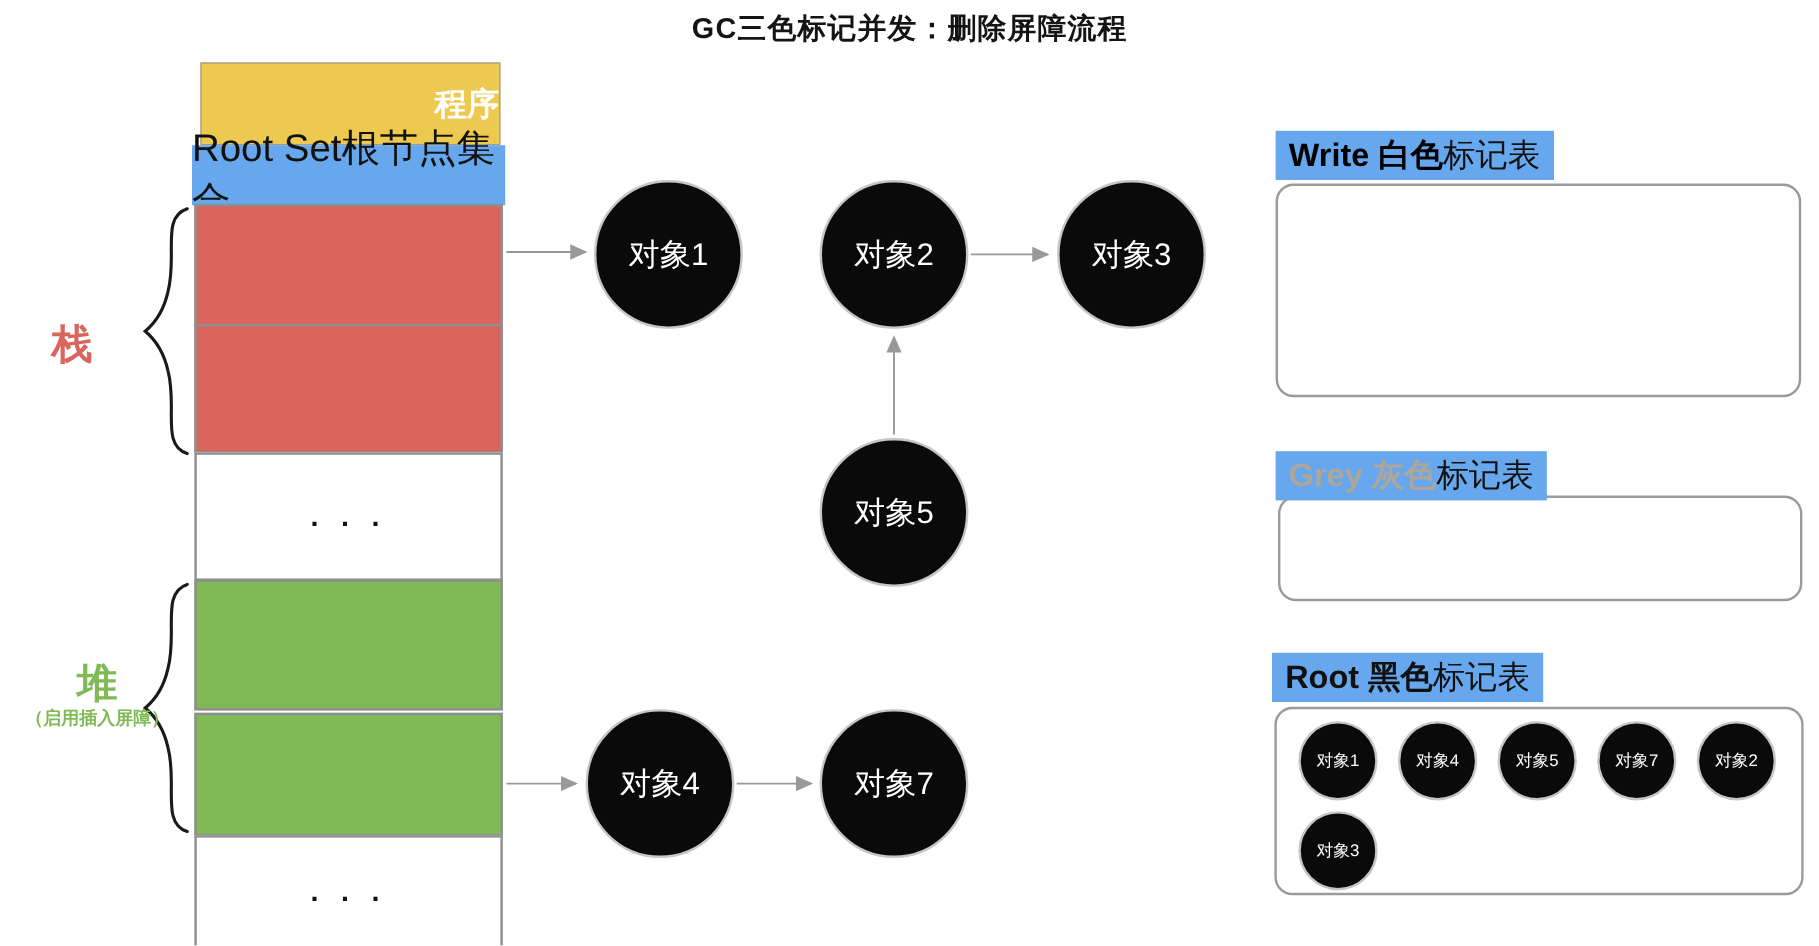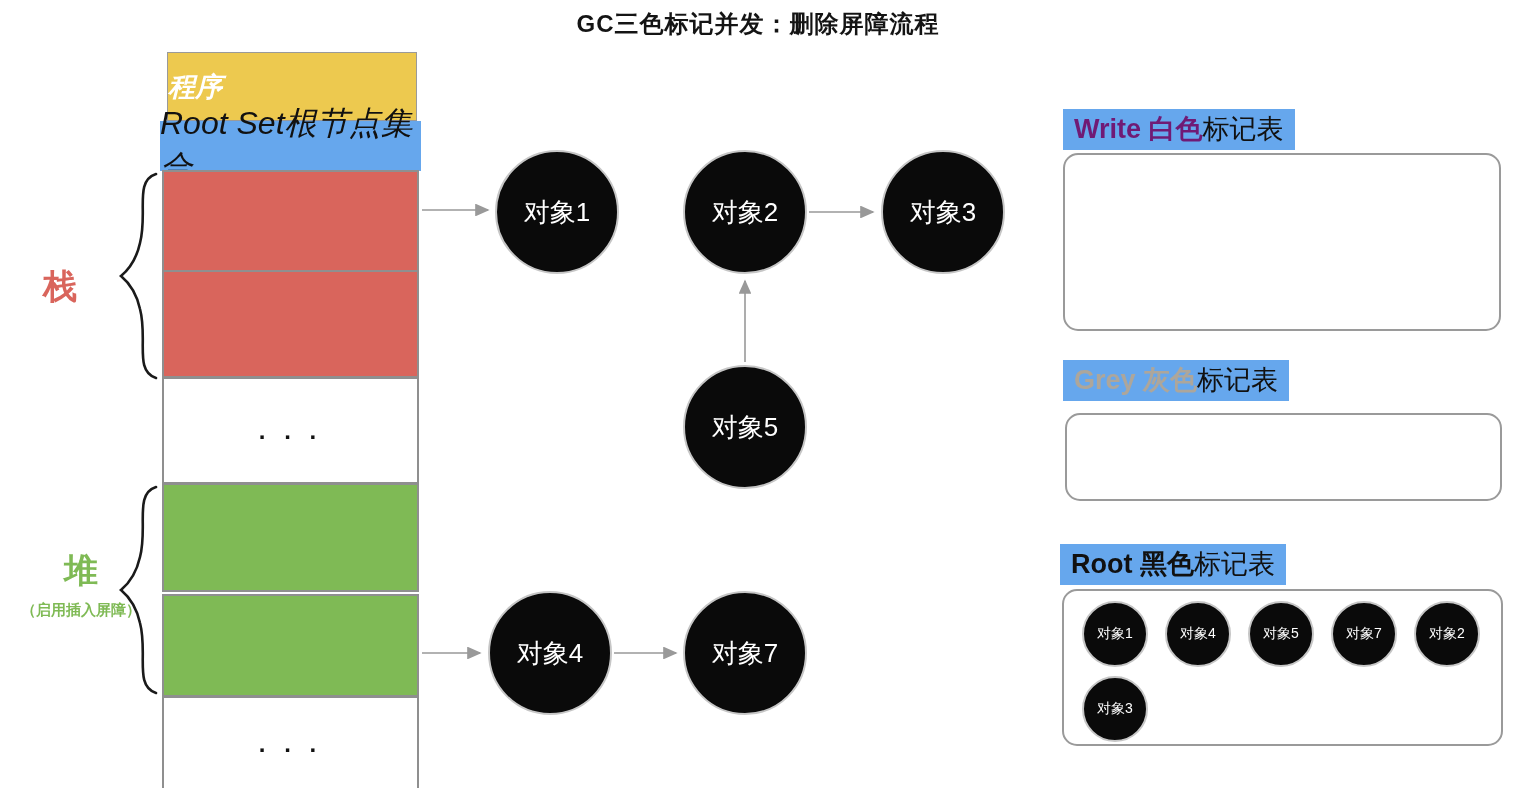--- a/index.html
+++ b/index.html
@@ -6,59 +6,59 @@
   .canvas {
     position:relative; width:1516px; height:788px; overflow:hidden;
     background:#ffffff; font-family:"Liberation Sans","DejaVu Sans",sans-serif;
   }
   .title {
     position:absolute; top:8px; left:0; width:100%; text-align:center;
     font-size:24px; font-weight:bold; color:#141414; letter-spacing:1px;
   }
   .membox {
     position:absolute; box-sizing:border-box; display:flex;
-    align-items:center; justify-content:flex-start;font-style:italic;
+    align-items:center; justify-content:flex-end;
   }
   .program { left:167px; top:52px; width:250px; height:69px; border:1.5px solid #9a9a9a; }
   .program span { color:#ffffff; font-weight:bold; font-size:27px; }
   .rootset { left:160px; top:121px; width:261px; height:50px; }
   .rootset span { color:#111111; font-size:32px; }
   .cell {
     position:absolute; left:162px; width:257px; box-sizing:border-box;
     border:2px solid #8f8f8f; display:flex; align-items:center; justify-content:center;
     background:#ffffff;
   }
   .dots { font-size:24px; font-weight:bold; letter-spacing:6px; color:#111111; }
   .brace { position:absolute; }
   .side-label { position:absolute; text-align:center; }
   .stack-label { left:20px; top:264px; width:80px; font-size:34px; font-weight:bold; }
   .heap-wrap { left:0px; top:552px; width:162px; }
   .heap-label { font-size:34px; font-weight:bold; line-height:1.1; }
-  .heap-note { font-size:15px; font-weight:bold; margin-top:12px; }
+  .heap-note { font-size:15px; font-weight:bold; margin-top:0; }
   .node {
     position:absolute; width:120px; height:120px; border-radius:50%;
     background:#0a0a0a; border:2px solid #c6c6c6;
     display:flex; align-items:center; justify-content:center;
   }
   .node span { color:#ffffff; font-size:26px; }
   .arrows { position:absolute; left:0; top:0; width:1516px; height:788px; pointer-events:none; }
   .tbl-label {
     position:absolute; padding:5px 11px; font-size:27px; line-height:1.15;
     white-space:nowrap; z-index:2;
   }
   .tbl-label .en { font-weight:bold; }
   .tbl-label .cn { font-weight:normal; color:#111111; }
   .tbl-box {
     position:absolute; box-sizing:border-box; background:#ffffff;
     border:2px solid #9a9a9a; border-radius:15px; z-index:1;
   }
   .white-label { left:1063px; top:109px; }
-  .white-label .en { color:#701a75;margin-top:30px; }
+  .white-label .en { color:#000000;margin-top:30px; }
   .white-box { left:1063px; top:153px; width:438px; height:178px; }
-  .grey-label { left:1063px; top:360px; }
+  .grey-label { left:1063px; top:376px; }
   .grey-box { left:1065px; top:413px; width:437px; height:88px; }
   .black-label { left:1060px; top:544px; }
   .black-label .en { color:#111111; }
   .black-box {
     left:1062px; top:589px; width:441px; height:157px;
     display:flex; flex-wrap:wrap; align-content:flex-start;
     column-gap:17px; row-gap:9px; padding:10px 18px;
   }
   .mini-node {
     width:62px; height:62px; border-radius:50%; background:#0a0a0a;

